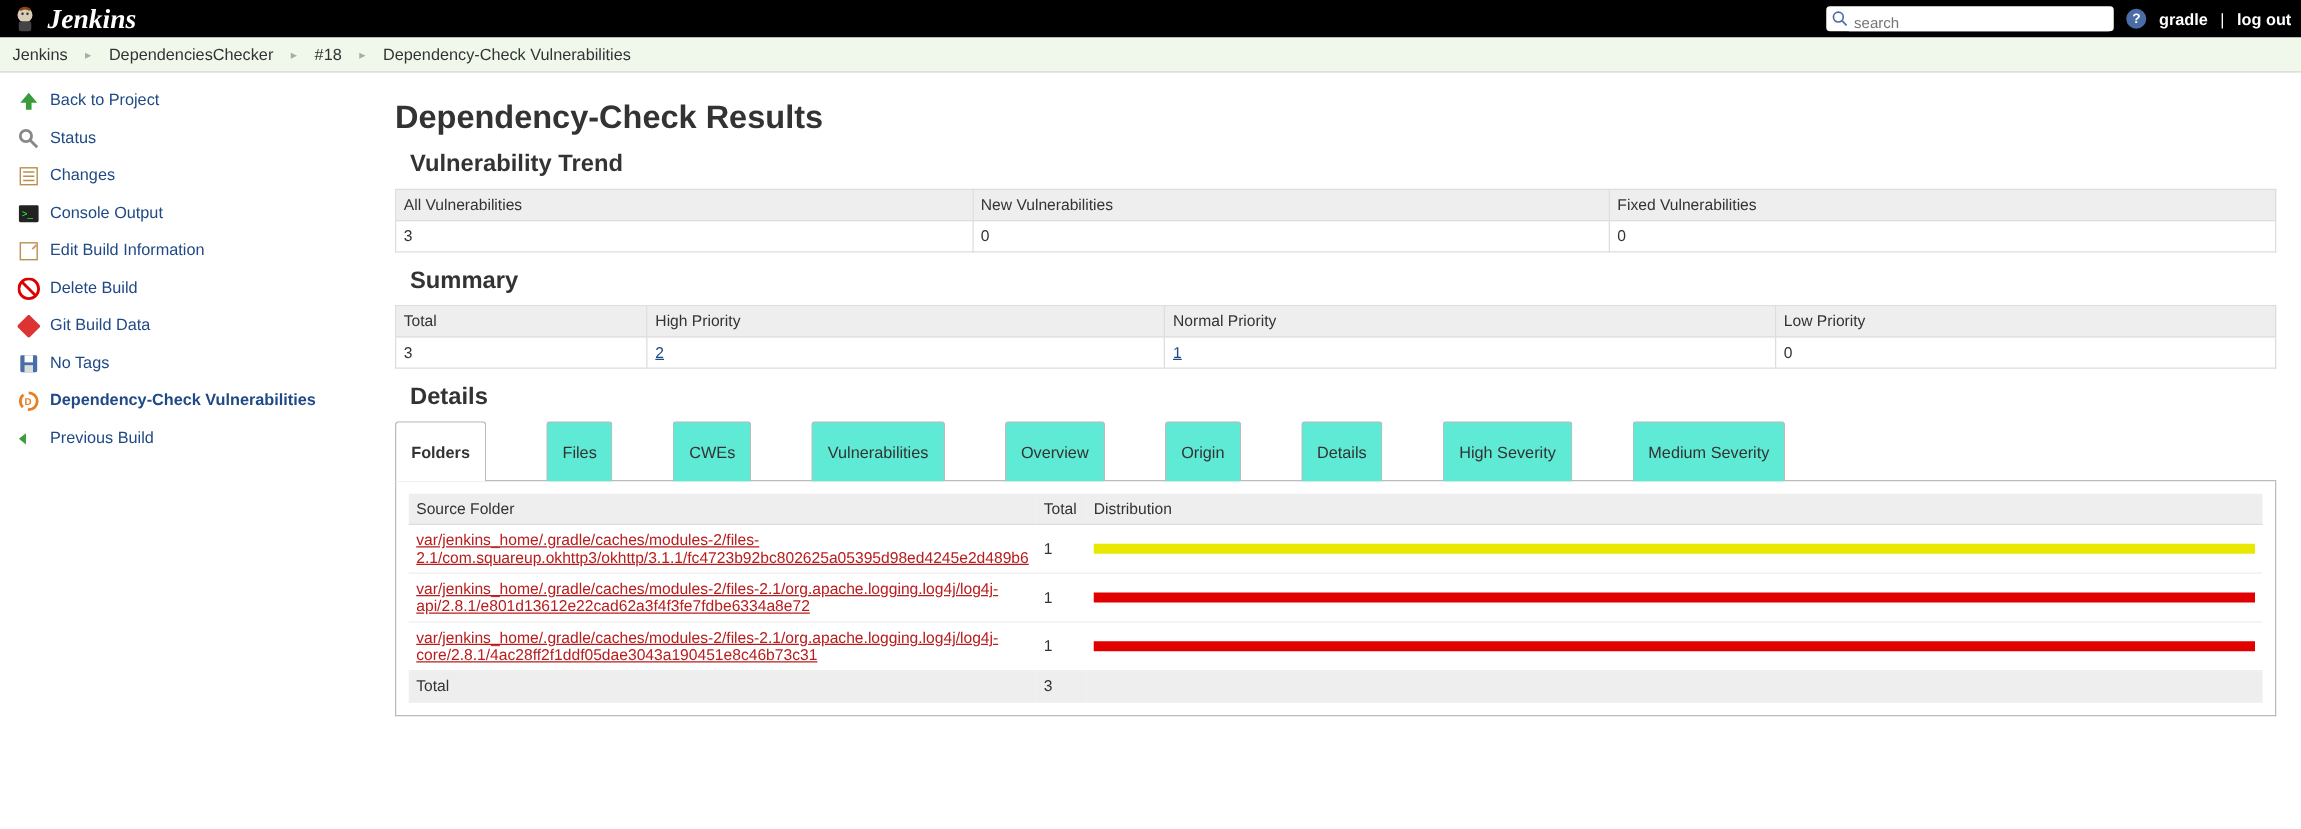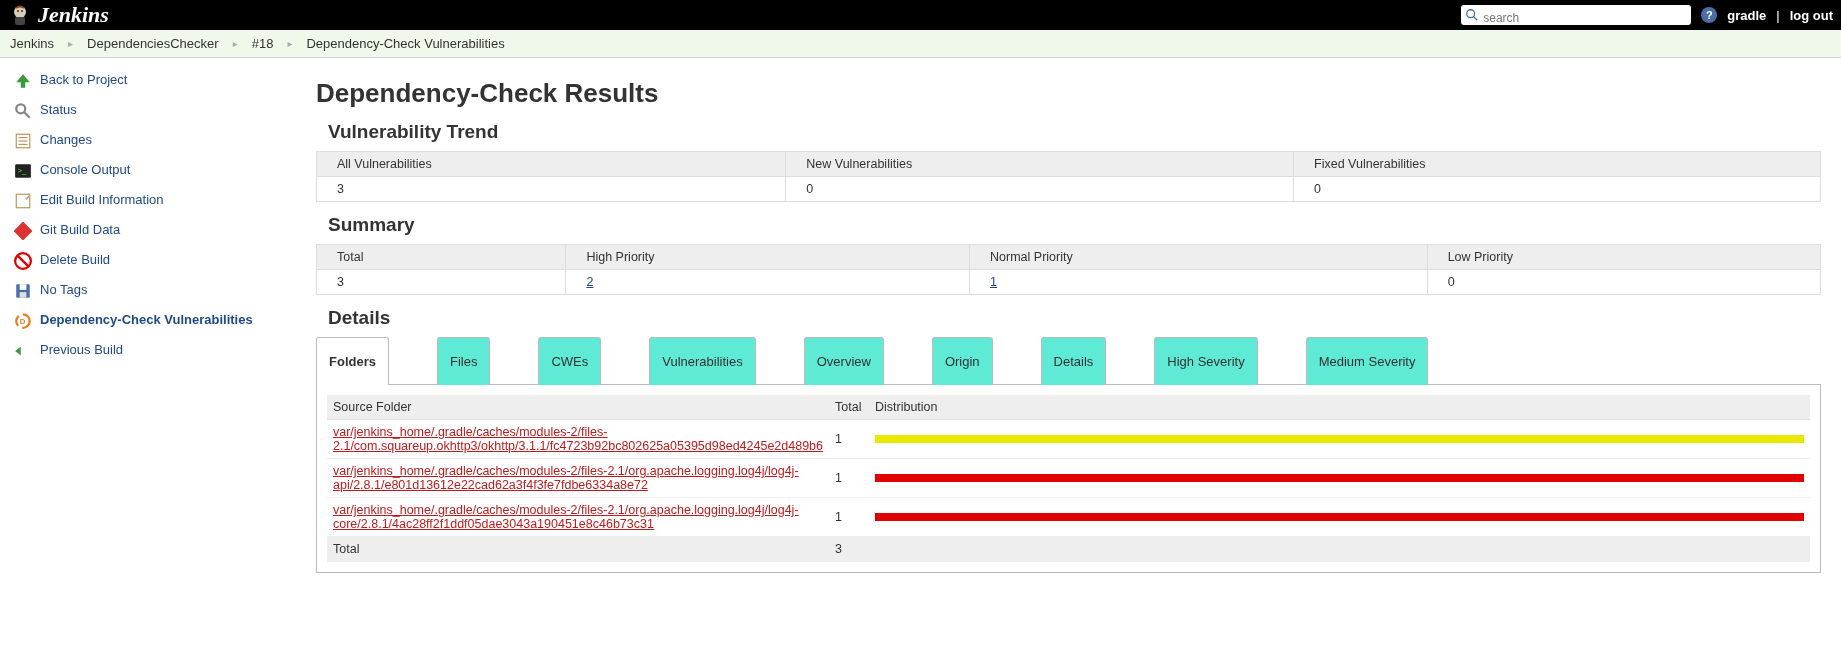--- a/index.html
+++ b/index.html
@@ -29,21 +29,21 @@
     .sidebar-item { display: flex; align-items: flex-start; gap: 8px; padding: 6px 14px; cursor: pointer; font-size: 13px; }
     .sidebar-item a { color: #204a87; text-decoration: none; }
     .sidebar-item.active a { font-weight: bold; }
     .sidebar-icon { width: 18px; height: 18px; display: flex; align-items: center; justify-content: center; flex-shrink: 0; }
     
     .main { flex: 1; padding: 10px 20px 40px 16px; }
     h1 { font-size: 26px; font-weight: bold; margin: 10px 0 8px; }
     h2 { font-size: 19px; font-weight: bold; margin: 12px 12px 8px; }
     
     table.data { width: 100%; border-collapse: collapse; margin-bottom: 8px; border: 1px solid #ddd; }
-    table.data th, table.data td { text-align: left; padding: 5px 20px; border: 1px solid #ddd; font-size: 12.5px; font-weight: normal; }
+    table.data th, table.data td { text-align: left; padding: 5px 6px; border: 1px solid #ddd; font-size: 12.5px; font-weight: normal; }
     table.data thead th { background: #eee; }
     table.data a { color: #204a87; text-decoration: underline; }
     
     
     .tabs { display: flex; gap: 4px; border-bottom: 1px solid #bbb; margin-top: 8px; }
     .tab { border: 1px solid #bbb; border-bottom: none; padding: 16px 12px; font-size: 13px; background: #fff; cursor: pointer; border-radius: 3px 3px 0 0; margin-bottom: -1px; }
     .tab.active { font-weight: bold; background: #fff; }
     .tab:not(.active) { background: #5eead4; margin-left: 44px; }
     
     .details-panel { border: 1px solid #bbb; border-top: none; padding: 10px; }
@@ -146,33 +146,33 @@
           <svg viewBox="0 0 16 16">
             <rect x="2" y="2" width="12" height="12" fill="#fff" stroke="#b89050"></rect>
             <path d="M10 6 L13 3 L14 4 L11 7 Z" fill="#c97"></path>
           </svg>
         </span>
       <a href="#">Edit Build Information</a>
     </div>
     <div class="sidebar-item">
       <span class="sidebar-icon">
           <svg viewBox="0 0 16 16">
-            <rect x="2" y="2" width="12" height="12" fill="#d33" transform="rotate(45 8 8)"></rect>
-          </svg>
-        </span>
-      <a href="#">Git Build Data</a>
-    </div>
-    <div class="sidebar-item">
-      <span class="sidebar-icon">
-          <svg viewBox="0 0 16 16">
             <circle cx="8" cy="8" r="7" fill="none" stroke="#d00" stroke-width="2"></circle>
             <line x1="3" y1="3" x2="13" y2="13" stroke="#d00" stroke-width="2"></line>
           </svg>
         </span>
       <a href="#">Delete Build</a>
+    </div>
+    <div class="sidebar-item">
+      <span class="sidebar-icon">
+          <svg viewBox="0 0 16 16">
+            <rect x="2" y="2" width="12" height="12" fill="#d33" transform="rotate(45 8 8)"></rect>
+          </svg>
+        </span>
+      <a href="#">Git Build Data</a>
     </div>
     <div class="sidebar-item">
       <span class="sidebar-icon">
           <svg viewBox="0 0 16 16">
             <rect x="2" y="2" width="12" height="12" fill="#4a6da7" rx="1"></rect>
             <rect x="5" y="2" width="6" height="5" fill="#fff"></rect>
             <rect x="5" y="9" width="6" height="5" fill="#ddd"></rect>
           </svg>
         </span>
       <a href="#">No Tags</a>

